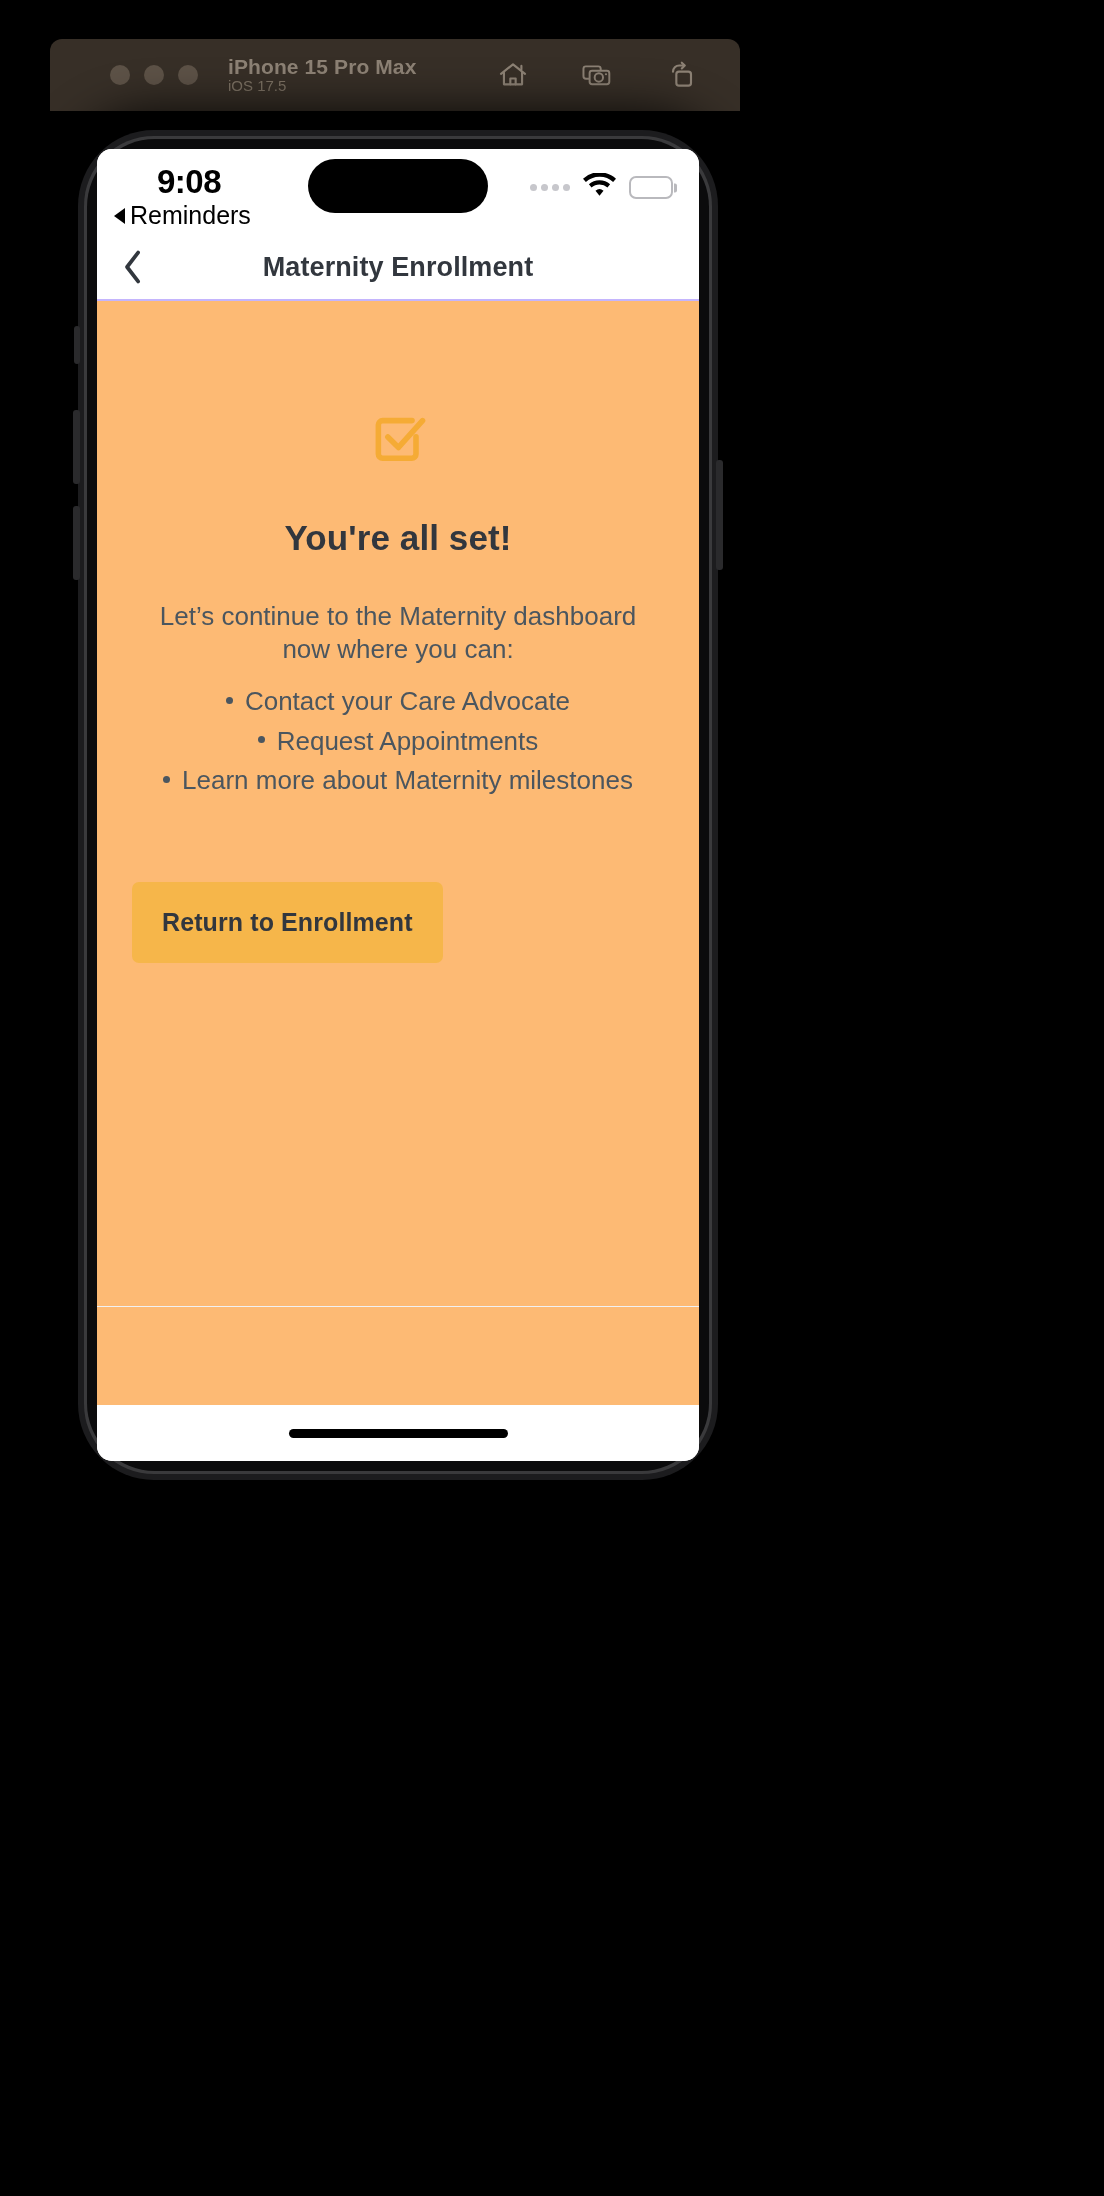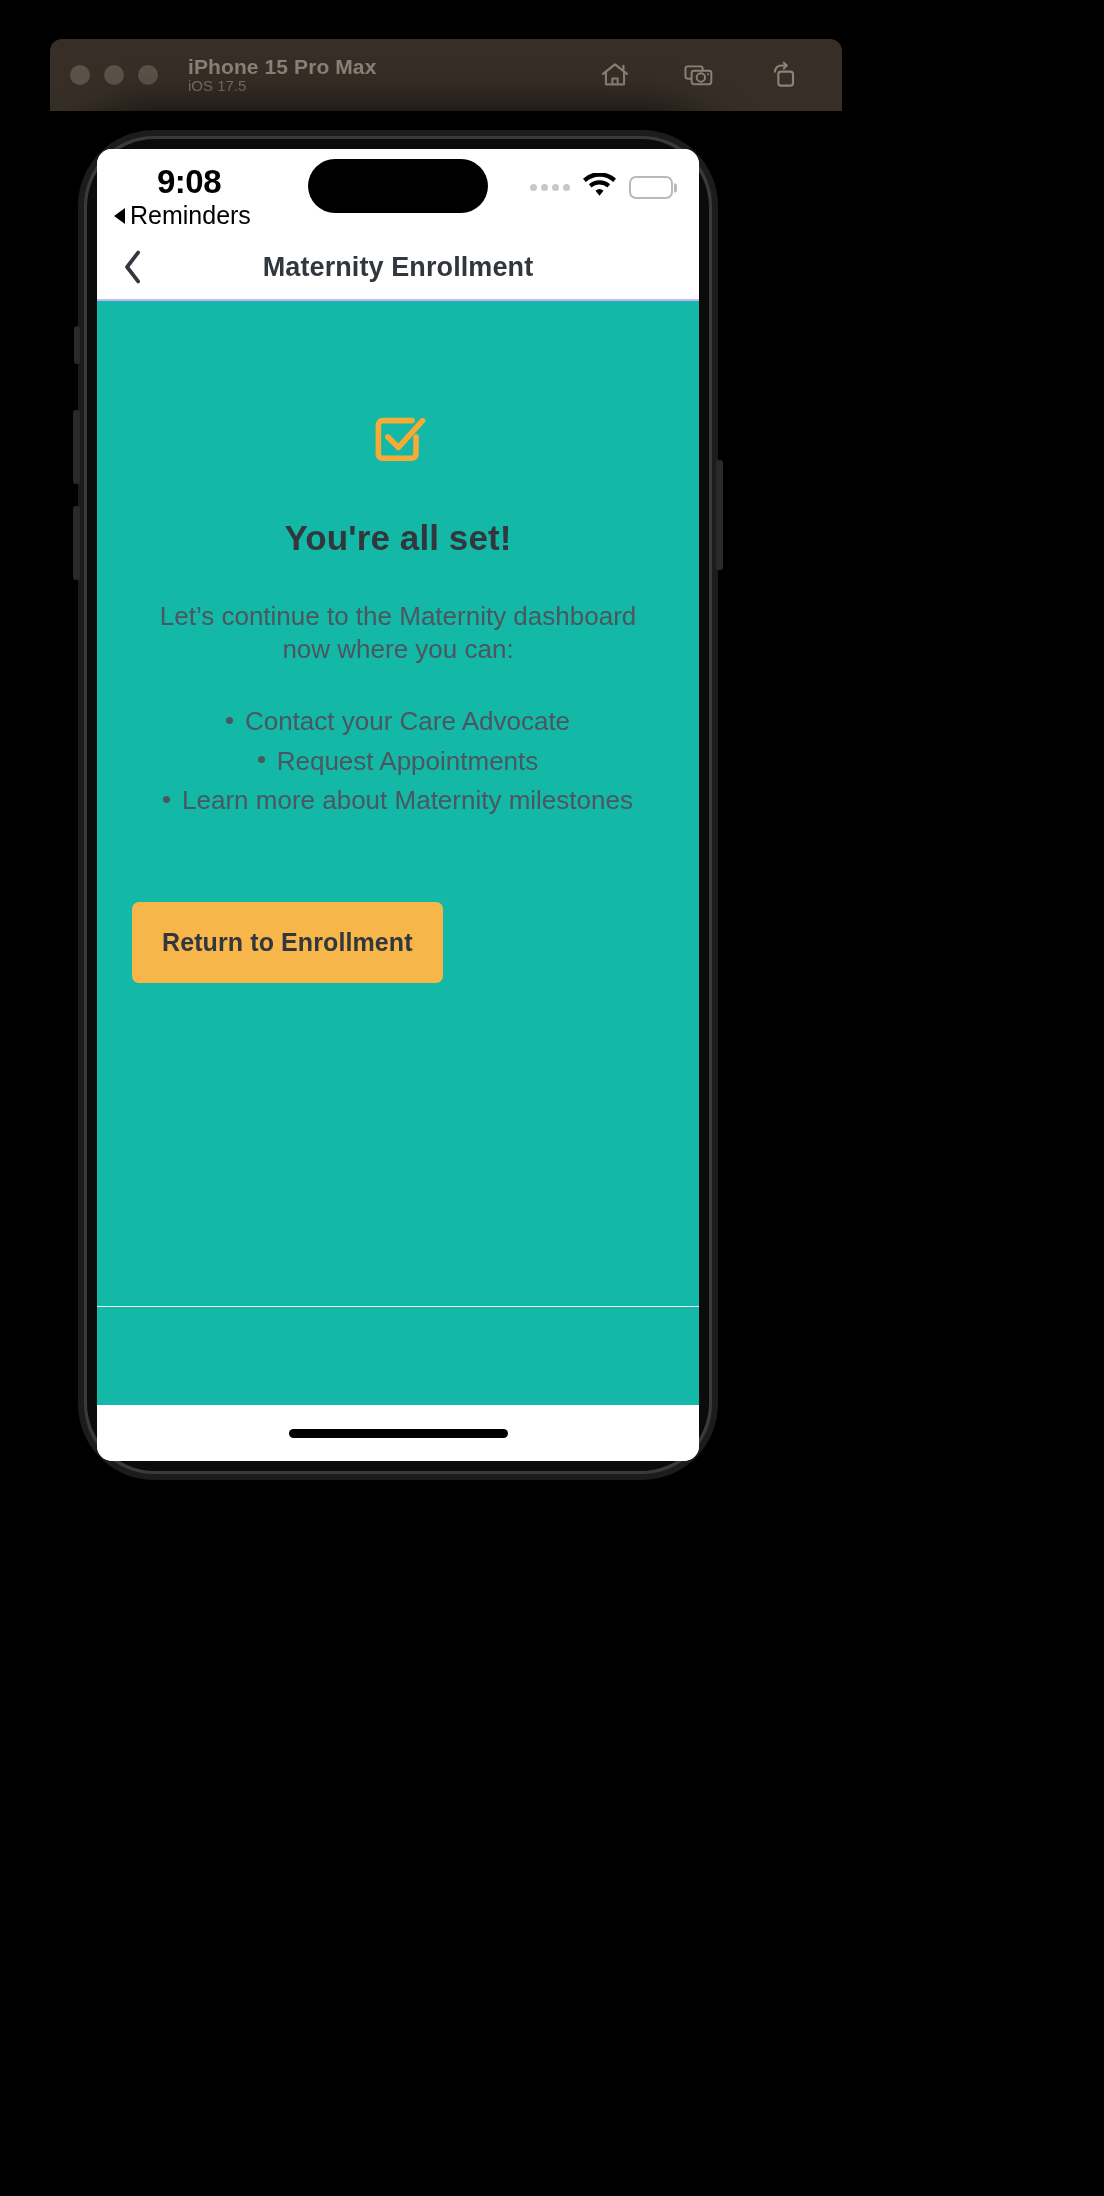--- a/index.html
+++ b/index.html
@@ -17,27 +17,28 @@
     width: 1104px;
     height: 2196px;
     background: #000000;
   }
 
   
   .sim-titlebar {
     position: absolute;
     left: 50px;
     top: 39px;
-    width: 792px;
+    width: 690px;
     height: 72px;
     background: #372f27;
     border-radius: 12px 12px 0 0;
     display: flex;
     align-items: center;
     box-shadow: 0 0 40px 14px rgba(0,0,0,0.85);
+    padding-left: 40px;
   }
 
   .traffic-lights {
     display: flex;
     align-items: center;
     gap: 14px;
     margin-left: 20px;
   }
   .tl-dot {
     width: 20px; height: 20px;
@@ -232,21 +233,21 @@
     text-align: center;
     font-size: 27px;
     font-weight: bold;
     color: #32373e;
     letter-spacing: 0.1px;
   }
 
   
   .content {
     flex: 1 1 auto;
-    background: #14b8a6;
+    background: #fdba74;
     display: flex;
     flex-direction: column;
     align-items: center;
     overflow: hidden;
     position: relative;
   }
 
   .check-icon-wrap {
     margin-top: 99px;
     width: 72px;
@@ -266,21 +267,21 @@
     margin-top: 18px;
     width: 490px;
     text-align: center;
     font-size: 26px;
     line-height: 1.25;
     color: #4b565f;
   }
   .para.second { margin-top: 42px; }
 
   .bullets {
-    margin-top: 40px;
+    margin-top: 20px;
     list-style: none;
     text-align: center;
     font-size: 26px;
     line-height: 1.25;
     color: #4b565f;
     width: 560px;
   }
   .bullets li {
     margin-bottom: 7px;
   }

